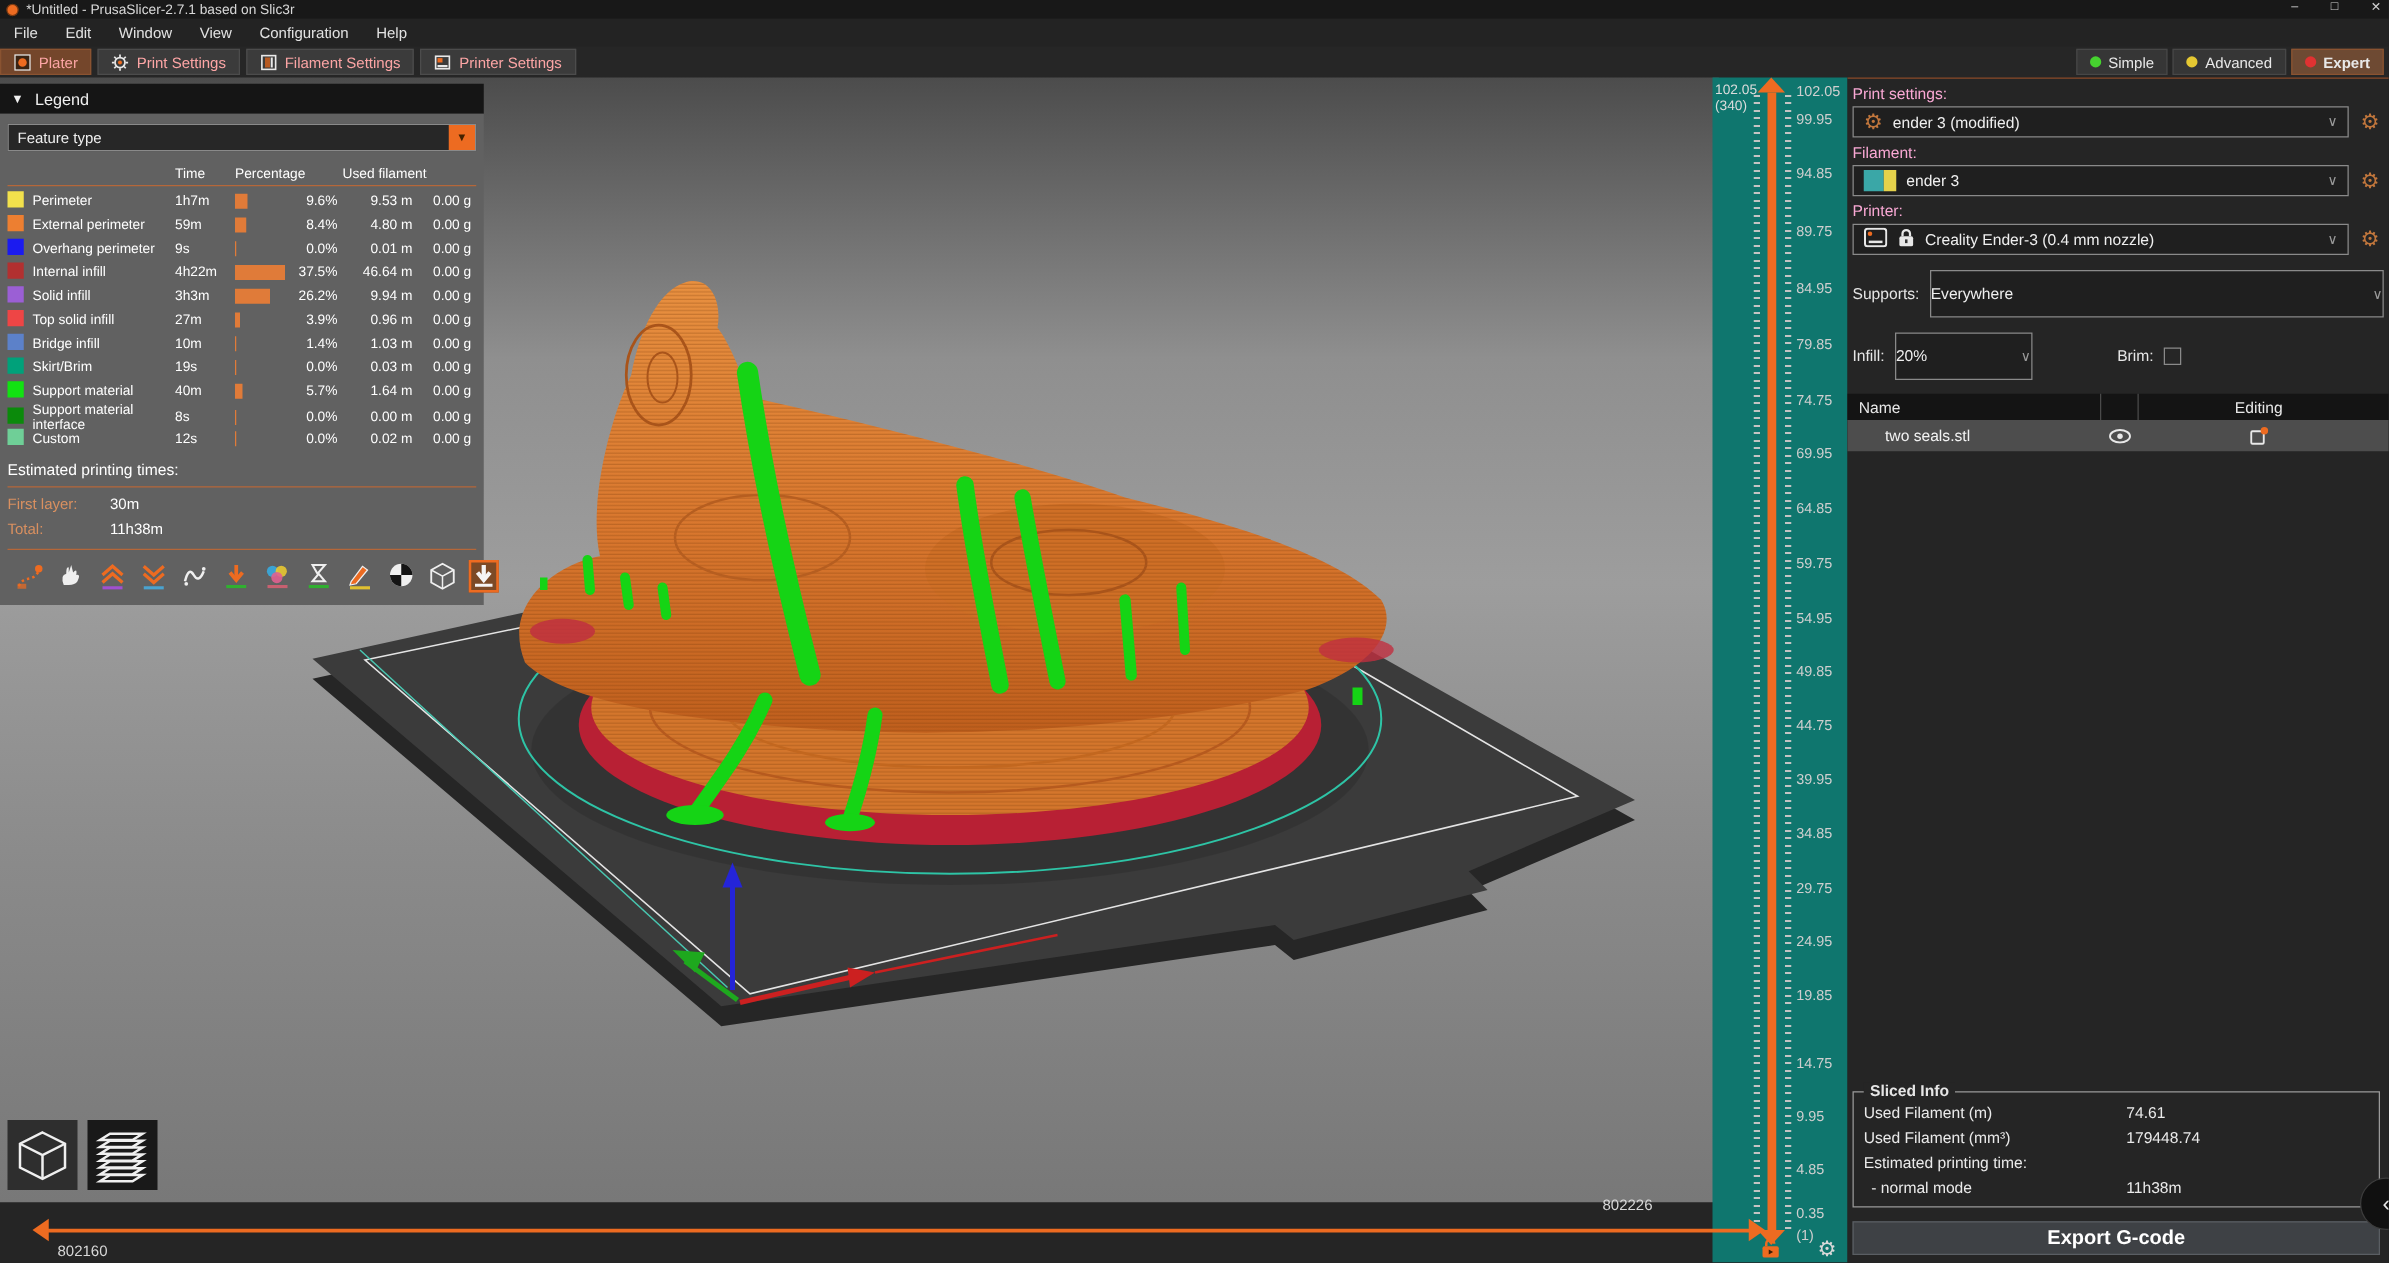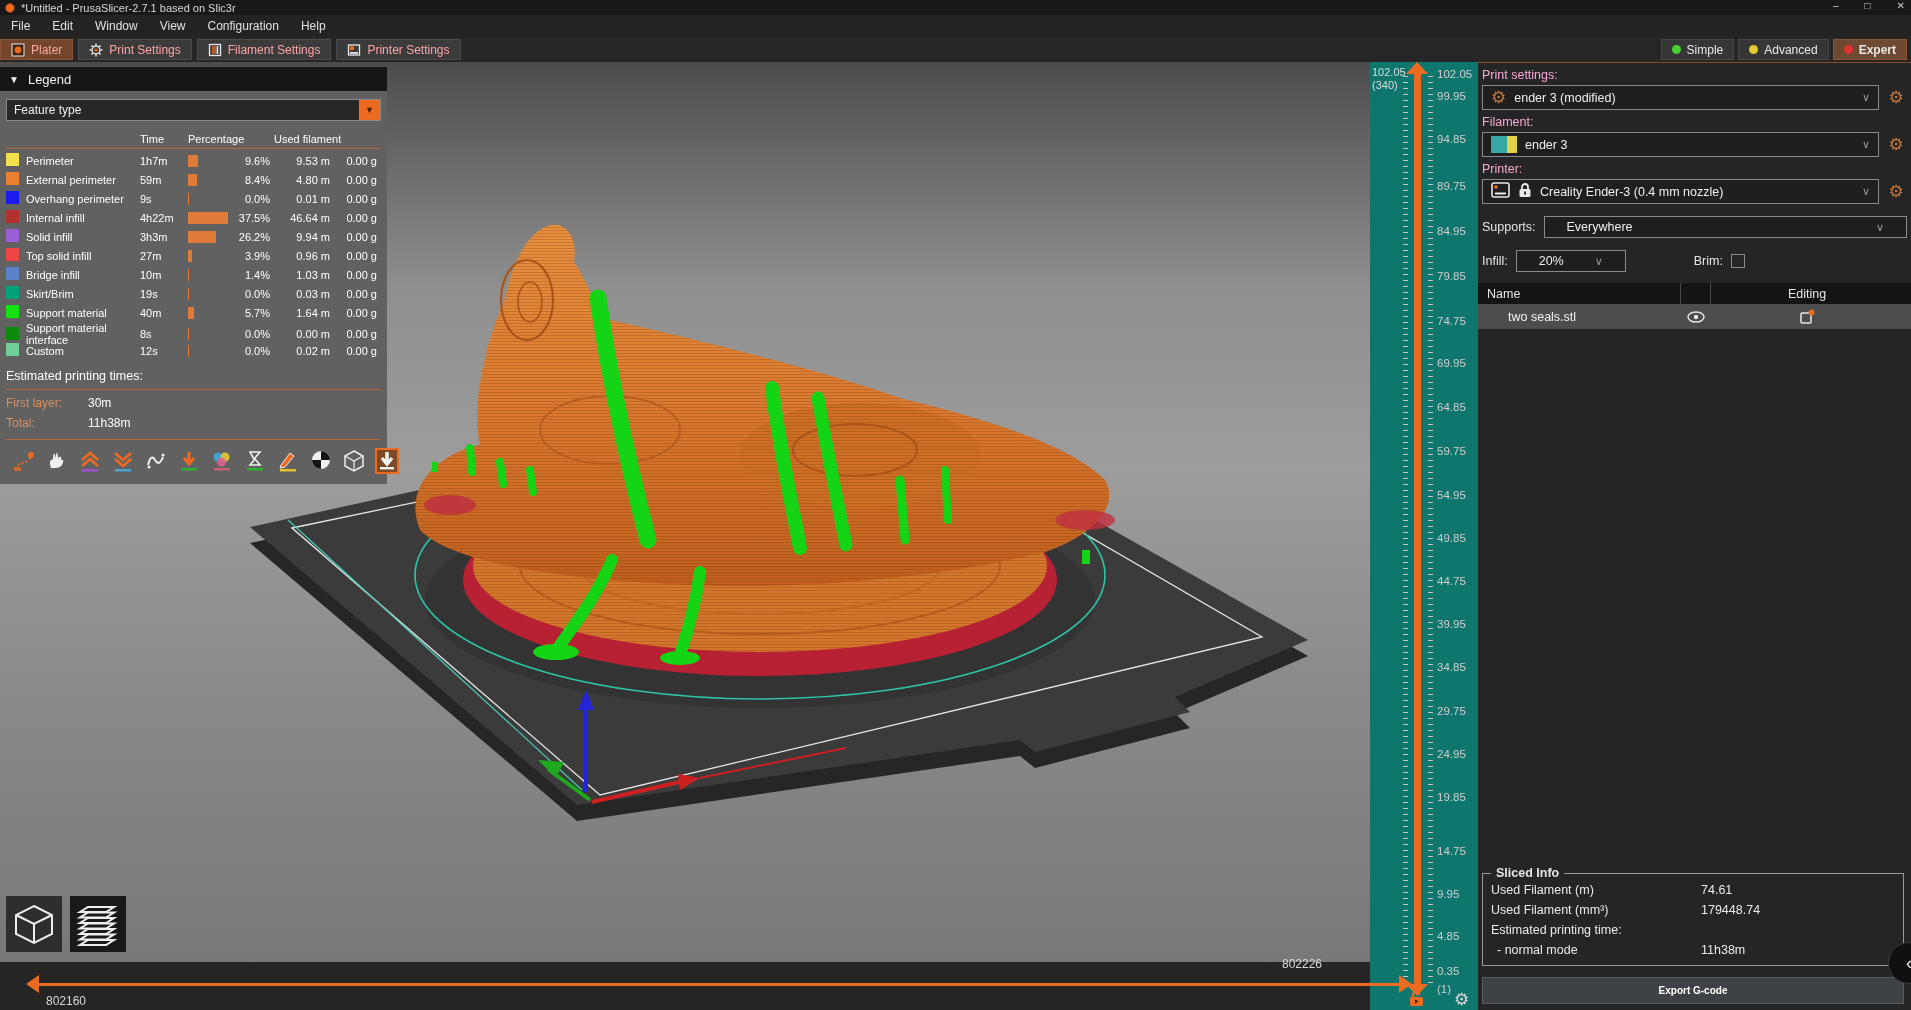--- a/index.html
+++ b/index.html
@@ -103,39 +103,39 @@
   .rp-label { margin:5px 0 3px 4px; color:#f9a8d4; }
   .fieldrow { display:flex; align-items:center; gap:6px; padding:0 4px; }
   .combo { flex:1; height:25px; background:#1f1f1f; border:1px solid #8a8a8a; display:flex;
            align-items:center; gap:8px; padding:0 8px; color:#efefef; }
   .combo .grow { flex:1; }
   .chev { color:#9a9a9a; font-size:11px; }
   .gearbtn { width:22px; height:22px; display:flex; align-items:center; justify-content:center; }
   .swatch { width:26px; height:17px; display:flex; }
   .swatch i { display:block; height:100%; }
   .inline-row { display:flex; align-items:center; gap:8px; margin-top:12px; padding:0 4px; }
-  .mini-select { height:22px; background:#1f1f1f; border:1px solid #8a8a8a; display:flex; align-items:center;
-                 gap:14px; padding:0 22px; color:#efefef; }
+  .mini-select { height:38px; background:#1f1f1f; border:1px solid #8a8a8a; display:flex; align-items:center;
+                 gap:14px; padding:0 0; color:#efefef; }
   .checkbox { width:14px; height:14px; background:#262626; border:1px solid #8a8a8a; display:inline-block; }
   .objtable { margin-top:11px; }
   .objhead { display:grid; grid-template-columns:203px 30px 192px; height:21px; background:#141414;
              align-items:center; color:#e8e8e8; }
   .objhead .oh { padding-left:9px; border-right:1px solid #4a4a4a; height:21px; display:flex; align-items:center; }
   .objhead .oh.center { justify-content:center; padding-left:0; }
   .objhead .oh:last-child { border-right:none; }
   .objrow { display:grid; grid-template-columns:203px 30px 192px; height:25px; background:#4d4d4d;
             align-items:center; color:#f2f2f2; }
   .objrow .on { padding-left:30px; }
   .objrow .oc { display:flex; justify-content:center; }
   .sliced { position:absolute; left:4px; top:810px; width:422px; border:1px solid #9a9a9a; padding:3px 8px 8px 8px; }
   .sliced .si-title { position:absolute; top:-8px; left:8px; background:#252525; padding:0 5px;
                       font-weight:bold; font-size:12.5px; }
   .si-row { display:grid; grid-template-columns:210px auto; margin-top:6px; color:#eaeaea; }
   .export-btn { position:absolute; left:4px; top:914px; width:422px; height:27px; background:#3e4145;
-                border:1px solid #5a5e63; color:#fff; font-weight:bold; font-size:10px;
+                border:1px solid #5a5e63; color:#fff; font-weight:bold; font-size:16px;
                 display:flex; align-items:center; justify-content:center; }
 
   
   .collapse-btn { position:absolute; left:1888px; top:942px; width:42px; height:42px; border-radius:50%;
                   background:#101010; border:1px solid #3c3c3c; color:#e8e8e8; font-size:18px;
                   display:flex; align-items:center; justify-content:center; z-index:9; }
 
   
   .vs-lock { position:absolute; left:38px; top:928px; }
   .vs-gear { position:absolute; left:84px; top:929px; color:#d8d8d8; font-size:15px; line-height:16px; }

